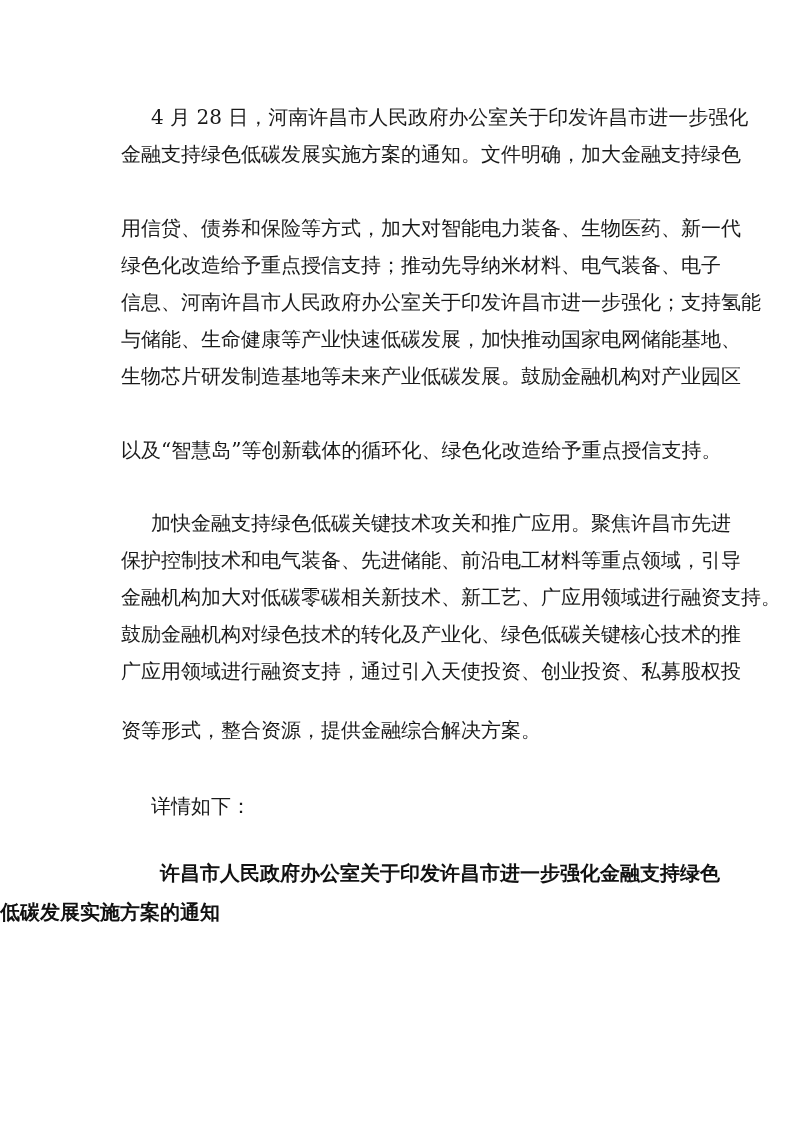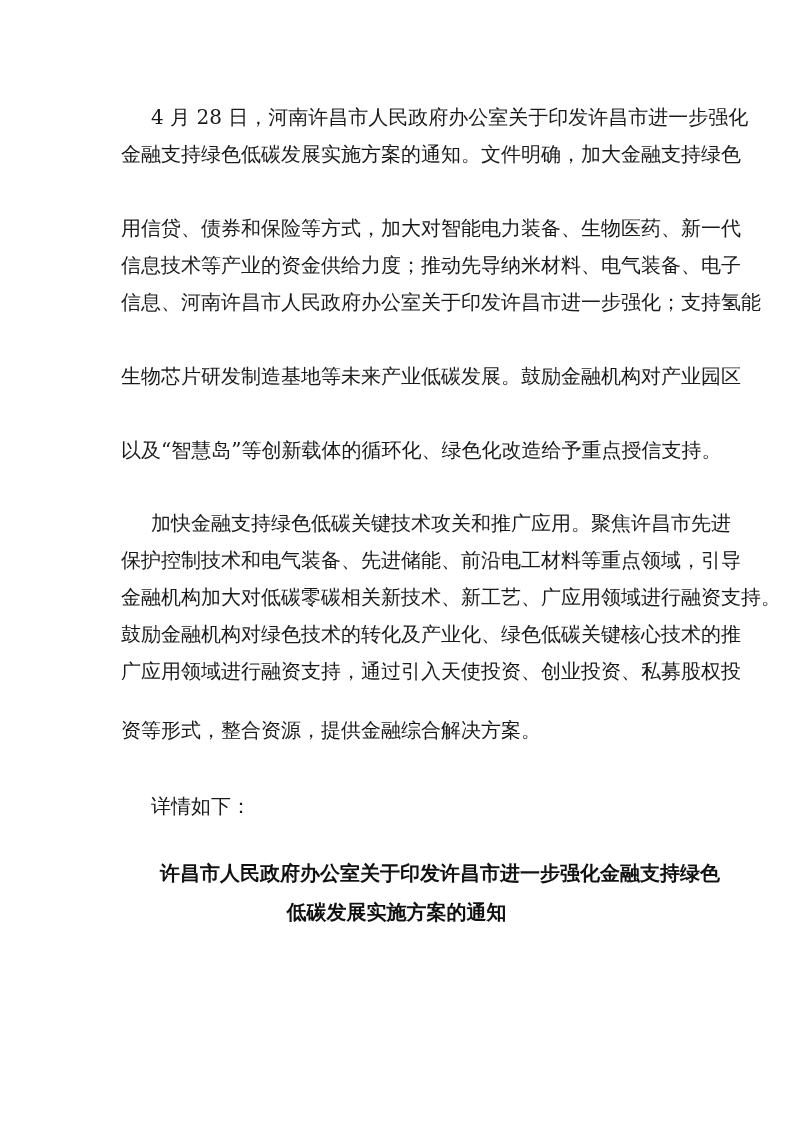--- a/index.html
+++ b/index.html
@@ -4,34 +4,35 @@
 <style>
   html, body { margin: 0; padding: 0; background: #ffffff; }
   body { width: 793px; height: 1122px; position: relative; overflow: hidden;
          font-family: "DejaVu Serif", "Liberation Serif", serif; color: #1a1a1a; }
   .page { position: absolute; left: 0; top: 0; width: 674px; height: 1122px; background: #fff; }
   .line { position: absolute; left: 121px; width: 552px; height: 30px; line-height: 30px;
           font-size: 20px; white-space: nowrap; text-align: justify; text-align-last: justify;
           letter-spacing: 0; }
   .line.indent { left: 151px; width: 522px; }
   .line.last { text-align-last: left; }
-  .title { position: absolute; left: 0; width: 793px; text-align: center; font-weight: bold;
+  .title { position: absolute; left: 0; width: 793px; font-weight: bold;
            font-size: 20px; line-height: 30px; white-space: nowrap; color: #111; }
   .title.t1 { left: 160px; width: 503px; text-align: justify; text-align-last: justify; }
 </style>
 </head>
 <body>
 
 <div class="page">
 
   <div class="line indent" style="top:102px">4 月 28 日，河南许昌市人民政府办公室关于印发许昌市进一步强化</div>
   <div class="line" style="top:139px">金融支持绿色低碳发展实施方案的通知。文件明确，加大金融支持绿色</div>
   <div class="line" style="top:213px">用信贷、债券和保险等方式，加大对智能电力装备、生物医药、新一代</div>
-  <div class="line" style="top:250px">信息技术等产业的资金供给力度；推动先导纳米材料、电气装备、电子</div>
+  <div class="line" style="top:250px">绿色化改造给予重点授信支持；推动先导纳米材料、电气装备、电子</div>
   <div class="line" style="top:287px">信息、河南许昌市人民政府办公室关于印发许昌市进一步强化；支持氢能</div>
+  <div class="line" style="top:324px">与储能、生命健康等产业快速低碳发展，加快推动国家电网储能基地、</div>
   <div class="line last" style="top:435px">以及“智慧岛”等创新载体的循环化、绿色化改造给予重点授信支持。</div>
   <div class="line" style="top:361px">生物芯片研发制造基地等未来产业低碳发展。鼓励金融机构对产业园区</div>
 
   <div class="line indent" style="top:508px">加快金融支持绿色低碳关键技术攻关和推广应用。聚焦许昌市先进</div>
   <div class="line" style="top:545px">保护控制技术和电气装备、先进储能、前沿电工材料等重点领域，引导</div>
   <div class="line" style="top:582px">金融机构加大对低碳零碳相关新技术、新工艺、广应用领域进行融资支持。</div>
   <div class="line" style="top:619px">鼓励金融机构对绿色技术的转化及产业化、绿色低碳关键核心技术的推</div>
   <div class="line" style="top:656px">广应用领域进行融资支持，通过引入天使投资、创业投资、私募股权投</div>
   <div class="line last" style="top:715px">资等形式，整合资源，提供金融综合解决方案。</div>
 

